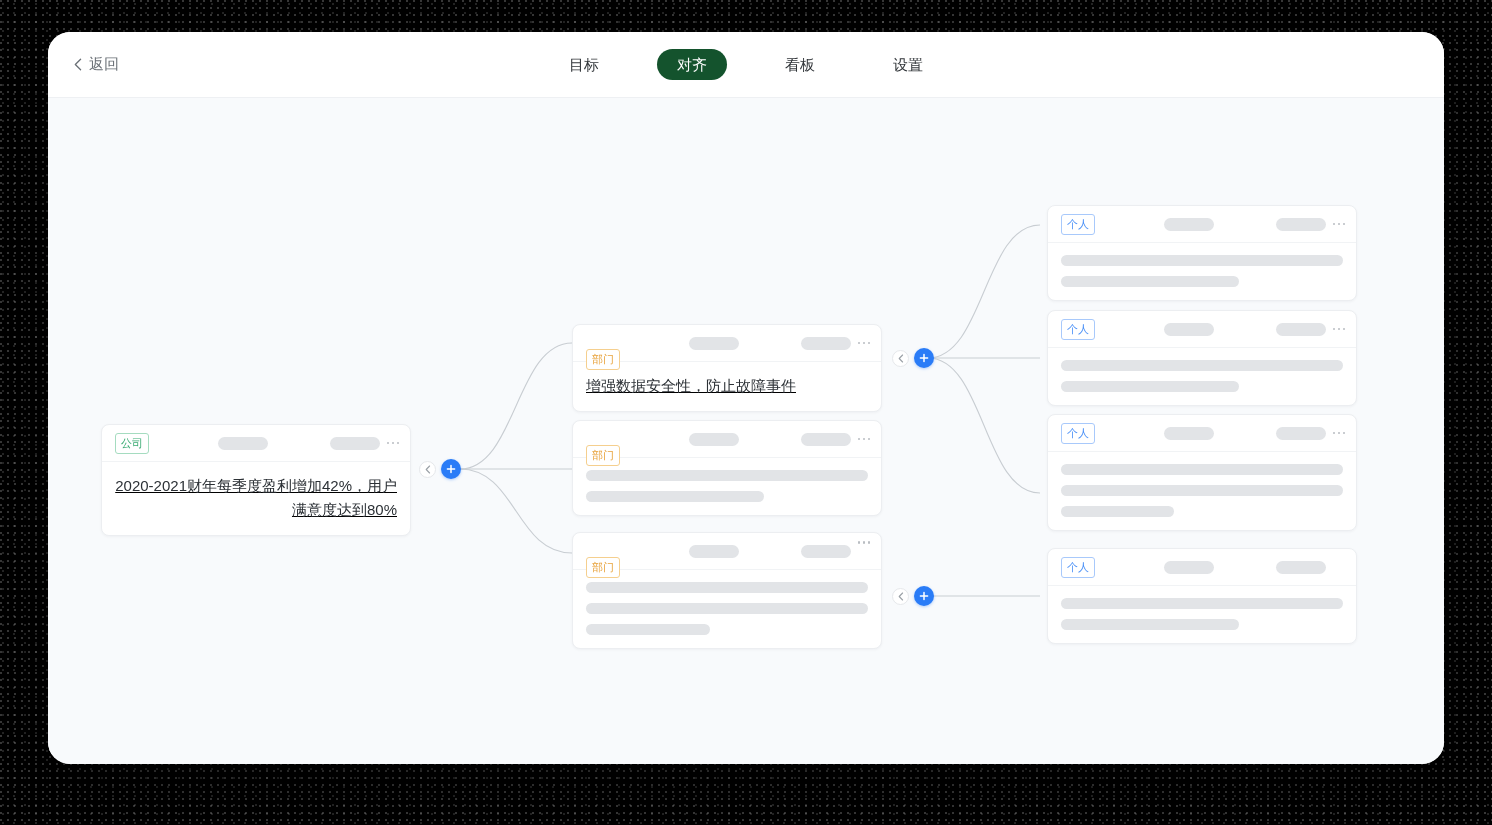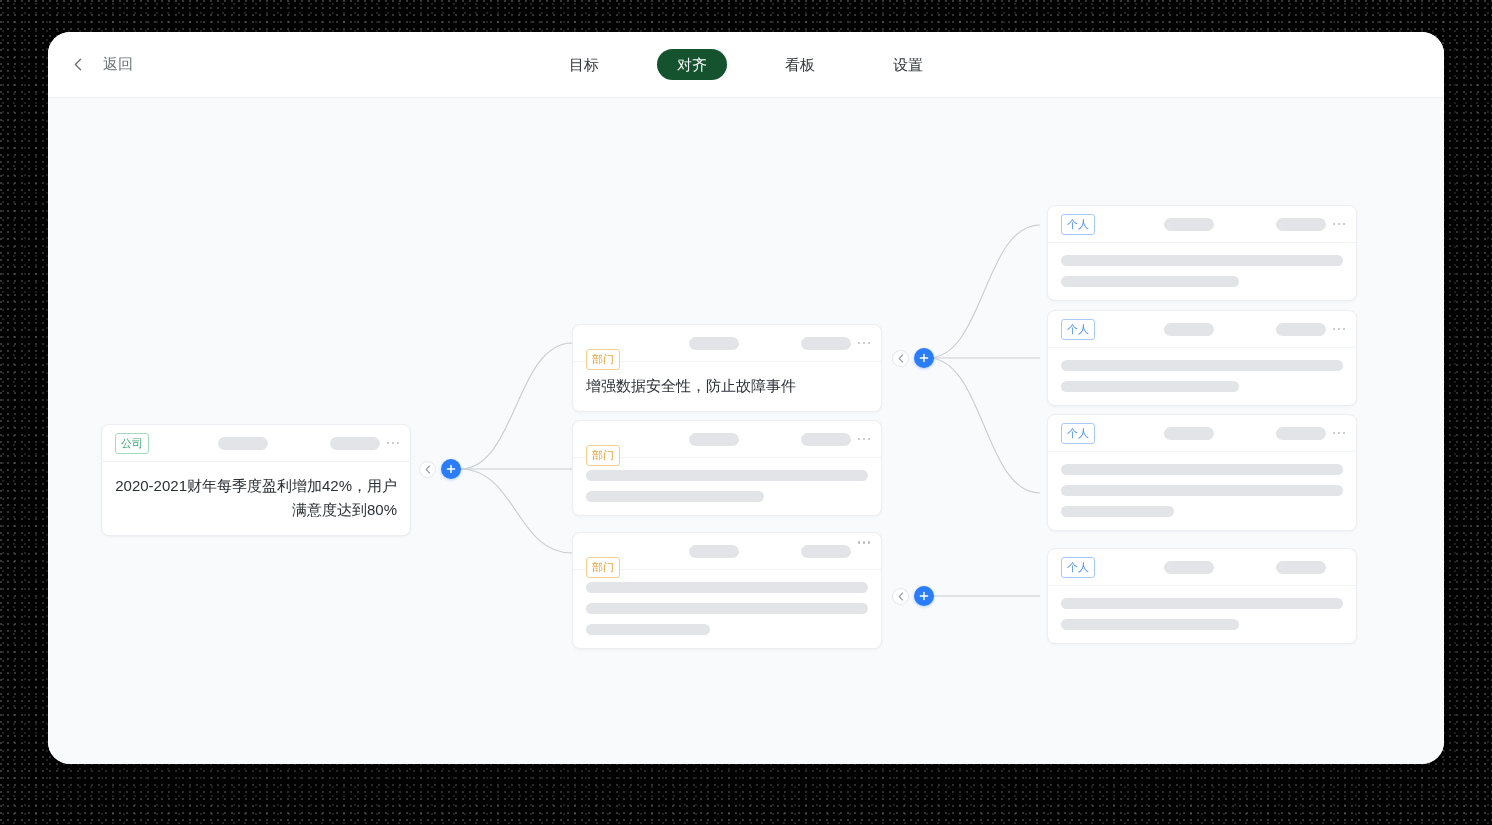--- a/index.html
+++ b/index.html
@@ -48,21 +48,21 @@
     border-bottom: 1px solid #eef0f3;
     display: flex;
     align-items: center;
   }
 
   .back-btn {
     position: absolute;
     left: 20px;
     display: flex;
     align-items: center;
-    gap: 21px;
+    gap: 7px;
     color: #6b7177;
     font-size: 15px;
     cursor: pointer;
     padding: 4px 6px;
   }
   .back-btn svg { display: block; }
 
   .nav-tabs {
     margin: 0 auto;
     display: flex;
@@ -145,21 +145,21 @@
     gap: 2.5px;
     cursor: pointer;
   }
   .dots i {
     width: 2.5px; height: 2.5px;
     border-radius: 50%;
     background: #b9bdc2;
     display: block;
   }
 
-  .card-body { padding: 12px 13px 13px; }
+  .card-body { padding: 12px 13px 13px; text-decoration: underline; }
 
   .card-text {
     font-size: 15px;
     line-height: 24px;
     color: #2c3136;
   }
 
   .bar {
     height: 11px;
     border-radius: 6px;

